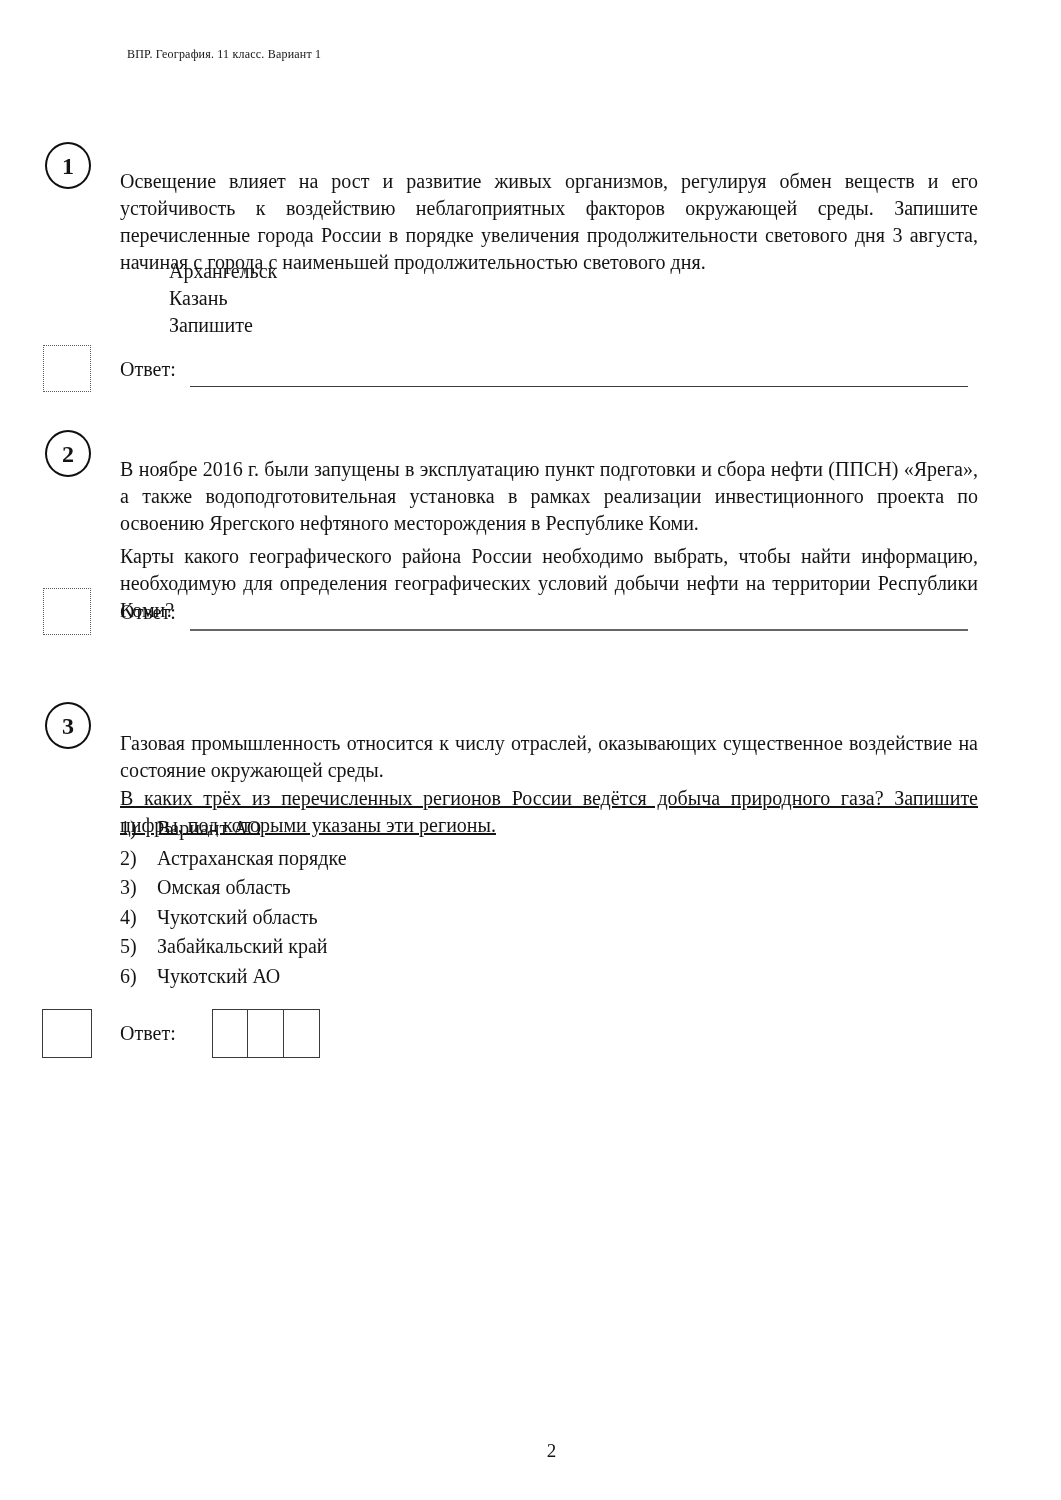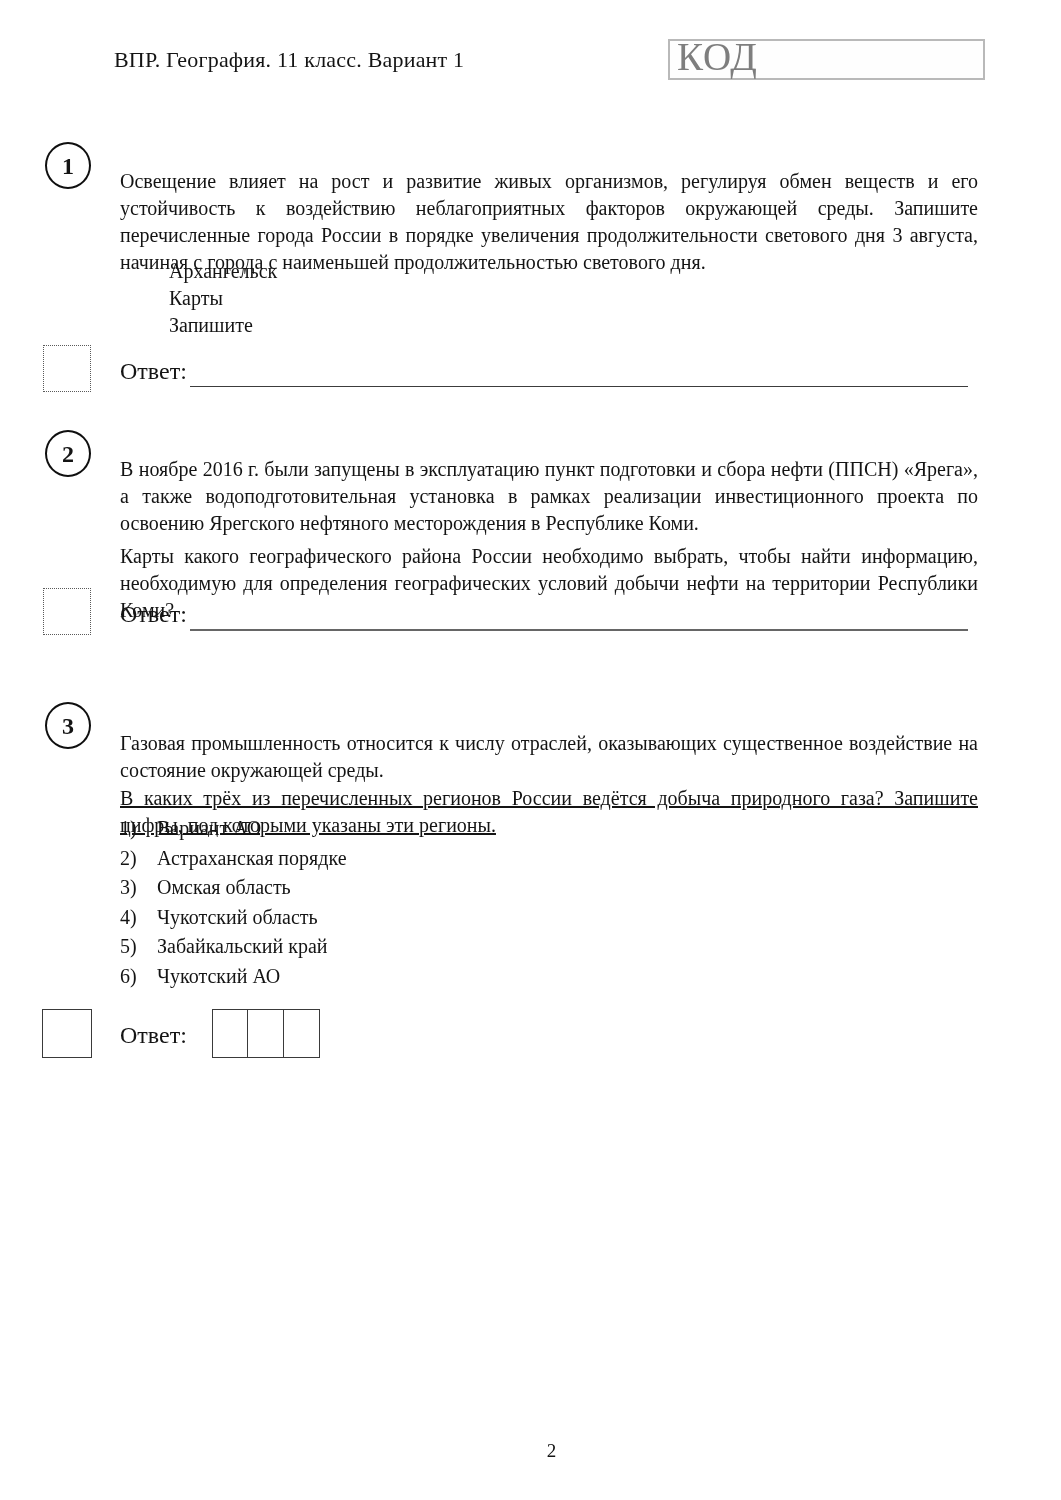--- a/index.html
+++ b/index.html
@@ -3,21 +3,21 @@
 <meta charset="utf-8">
 <style>
   * { margin:0; padding:0; box-sizing:border-box; }
   html,body { background:#ffffff; }
   .page {
     position:relative; width:1061px; height:1500px; margin:0 auto;
     background:#ffffff; color:#141414;
     font-family:"Liberation Serif", serif;
     overflow:hidden;
   }
-  .header-title { position:absolute; left:114px; top:47px; font-size:22px; letter-spacing:0.2px;text-align:center; }
+  .header-title { position:absolute; left:127px; top:47px; font-size:12px; letter-spacing:0.2px;text-align:center; }
   .kod-box {
     position:absolute; left:668px; top:39px; width:317px; height:41px;
     border:2px solid #b9b9b9; background:#fefefe;
   }
   .kod-text {
     position:absolute; left:7px; top:-5px;
     font-size:39px; color:#7e7e7e; letter-spacing:1px; line-height:1.1;
   }
   .question { position:absolute; left:0; width:1061px; }
   .qnum {
@@ -40,53 +40,50 @@
 
   .answer-row { position:absolute; left:0; width:1061px; height:49px; }
   .ans-box-dotted {
     position:absolute; left:43px; top:0; width:48px; height:47px;
     border:1.6px dotted #5a5a5a; background:#fff;
   }
   .ans-box-solid {
     position:absolute; left:42px; top:0; width:50px; height:49px;
     border:1.6px solid #3a3a3a; background:#fff;
   }
-  .ans-label { position:absolute; left:120px; top:13px; font-size:24px; }
+  .ans-label { position:absolute; left:120px; top:13px; font-size:20px; }
   .ans-line  { position:absolute; left:190px; width:778px; top:41px; border-top:1.6px solid #3c3c3c; }
   .ans-line.thick { border-top:2px solid #666; }
   .ans-cells { position:absolute; left:212px; top:0; display:flex; }
   .ans-cell {
     width:37px; height:49px; border:1.7px solid #3a3a3a; background:#fff;
   }
   .ans-cell + .ans-cell { margin-left:-1.7px; }
 
   .page-num {
     position:absolute; left:0; right:0; top:1440px;
     text-align:center; font-size:19px; text-indent:42px;
   }
 </style>
 </head>
 <body>
 
 <div class="page">
 
   <div class="header-title">ВПР. География. 11 класс. Вариант 1</div>
 
-  <div class="kod-box">
-    <span class="kod-text">КОД</span>
-  </div>
 
   <section class="question" style="top:142px;">
     <div class="qnum">
       <span>1</span>
     </div>
     <p class="qtext" style="top:-2px;">Освещение влияет на рост и развитие живых организмов, регулируя обмен веществ и его устойчивость к воздействию неблагоприятных факторов окружающей среды. Запишите перечисленные города России в порядке увеличения продолжительности светового дня 3 августа, начиная с города с наименьшей продолжительностью светового дня.</p>
     <ul class="city-list" style="top:116px;margin-left:38px;">
       <li>Архангельск</li>
-      <li>Карты</li>
+      <li>Казань</li>
       <li>Запишите</li>
     </ul>
     <div class="answer-row" style="top:203px;">
       <div class="ans-box-dotted"></div>
       <span class="ans-label">Ответ:</span>
       <span class="ans-line"></span>
     </div>
   </section>
 
   <section class="question" style="top:430px;">

